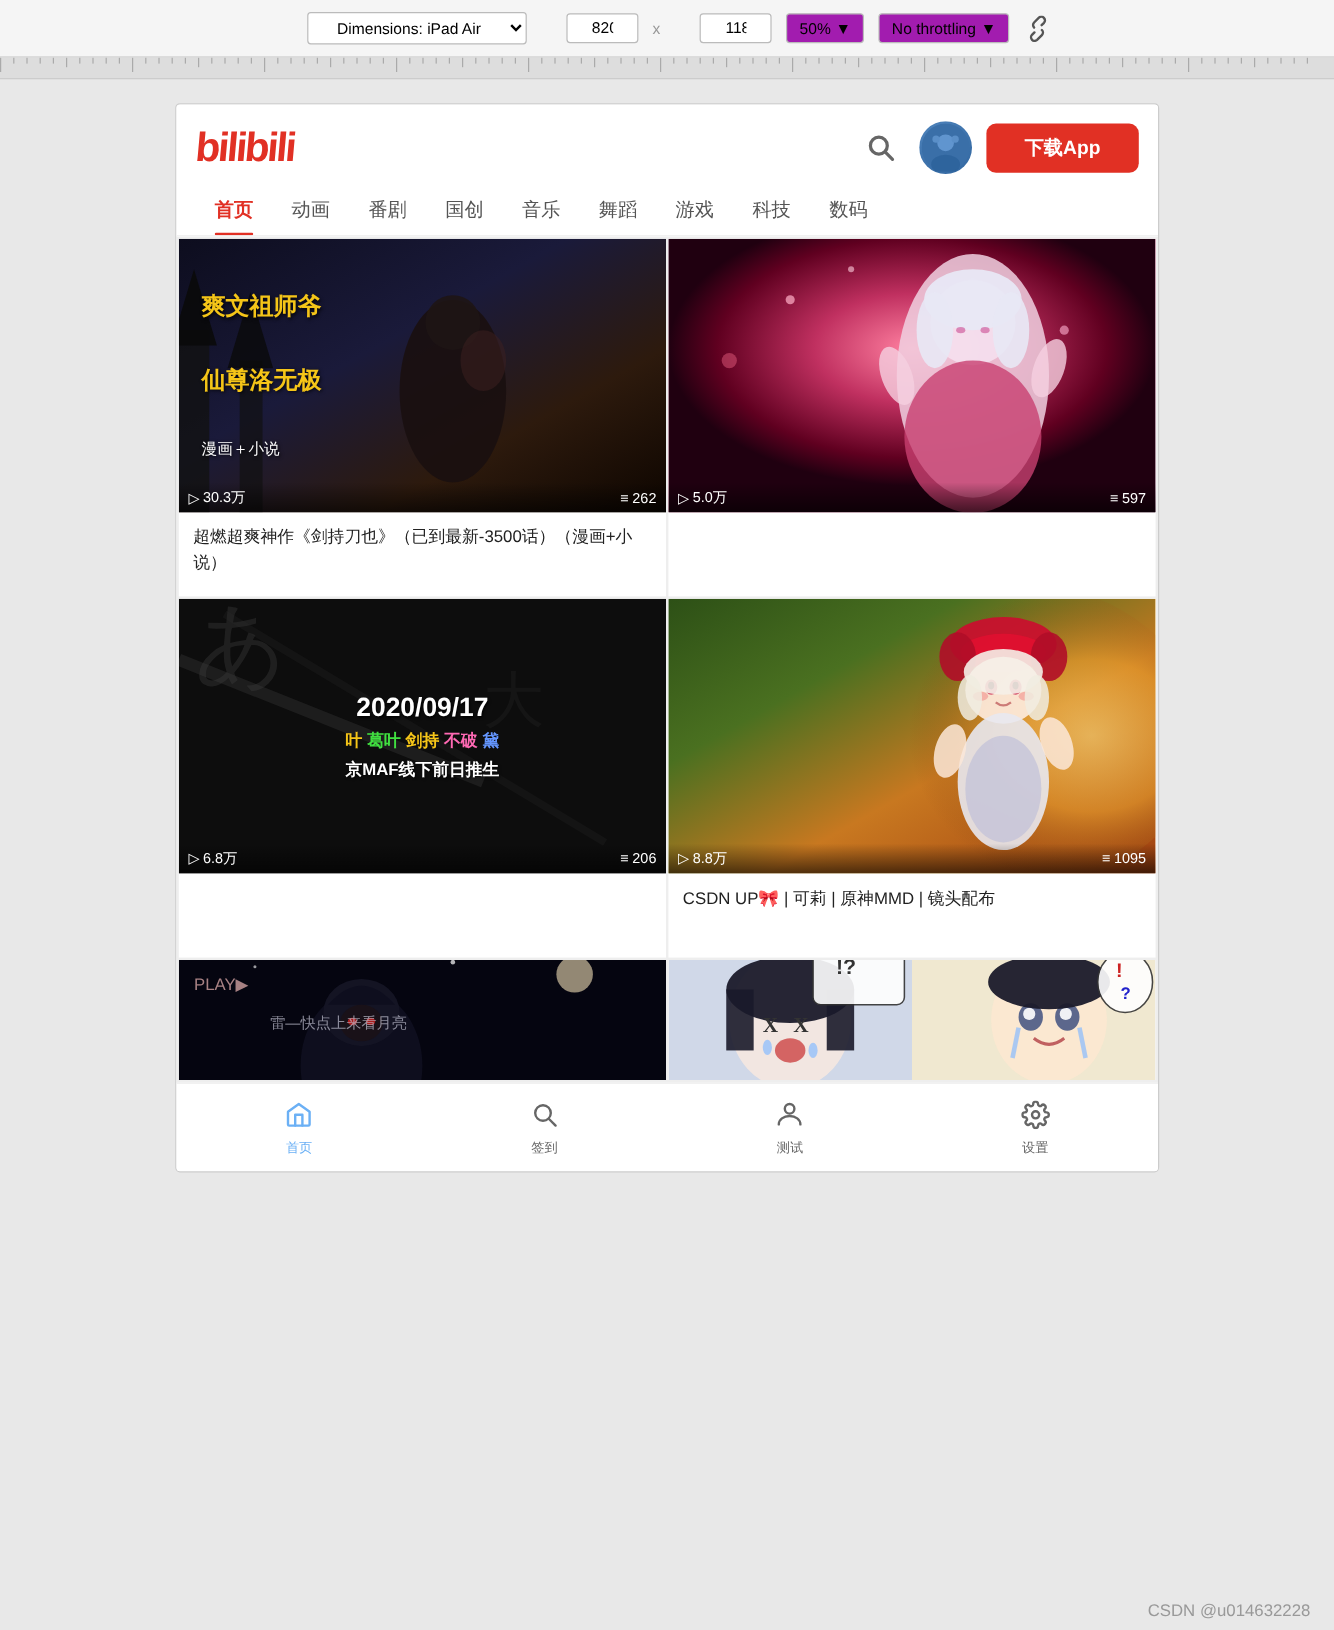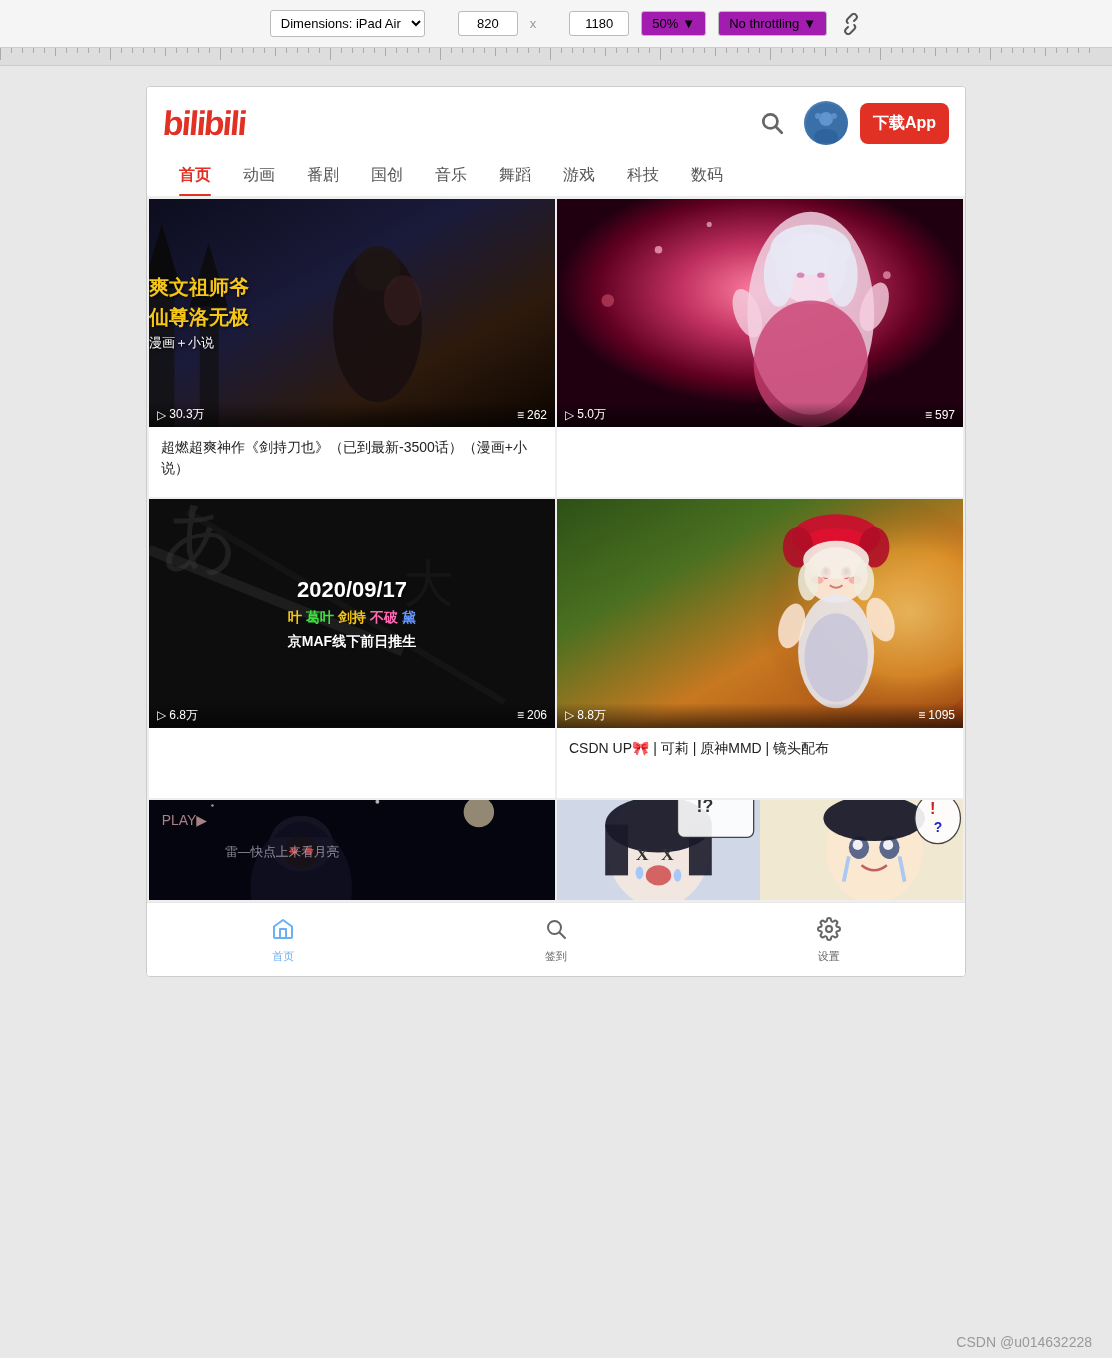--- a/index.html
+++ b/index.html
@@ -21,21 +21,21 @@
       align-items: center;
       justify-content: center;
       padding: 10px 20px;
       gap: 12px;
       font-size: 13px;
       color: #333;
     }
     .dev-toolbar select, .dev-toolbar input {
       border: 1px solid #bbb;
       border-radius: 3px;
-      padding: 4px 6px;
+      padding: 4px 20px;
       font-size: 13px;
       background: white;
       margin-left: 21px;
     }
     .dev-toolbar .dim-input {
       width: 60px;
       text-align: center;
     }
     .dev-toolbar .sep { color: #999; }
     .dev-toolbar .throttle-btn {
@@ -127,21 +127,21 @@
       justify-content: center;
       font-size: 10px;
       color: white;
       text-align: center;
     }
     .download-btn {
       background: #e13024;
       color: white;
       border: none;
       border-radius: 8px;
-      padding: 10px 13px;
+      padding: 10px 32px;
       font-size: 16px;
       font-weight: bold;
       cursor: pointer;
       white-space: nowrap;
     }
 
     
     .nav-tabs {
       display: flex;
       padding: 0 16px;
@@ -205,21 +205,22 @@
     .thumb-3 { background: linear-gradient(135deg, #0a0a0a 0%, #1a1a1a 30%, #2d2d2d 60%, #1a1a1a 100%); }
     .thumb-4 { background: linear-gradient(135deg, #2d5016 0%, #4a7a20 20%, #c8831a 50%, #e8a830 70%, #c05010 100%); }
 
     .thumb-text-overlay {
       position: absolute;
       top: 0; left: 0; right: 0; bottom: 0;
       display: flex;
       flex-direction: column;
       justify-content: center;
       align-items: flex-start;
-      padding: 0;
+      padding: 19px;
+      gap: 31px;
     }
     .thumb-title-yellow {
       color: #f5c518;
       font-size: 20px;
       font-weight: bold;
       text-shadow: 1px 1px 3px rgba(0,0,0,0.8);
       line-height: 1.3;
       margin-bottom: 4px;
     }
     .thumb-sub-white {
@@ -833,20 +834,29 @@
       <span class="nav-icon">
         <svg width="24" height="24" viewBox="0 0 24 24" fill="none" stroke="#666" stroke-width="2" stroke-linecap="round">
           <circle cx="10.5" cy="10.5" r="6.5"></circle>
           <line x1="15.5" y1="15.5" x2="21" y2="21"></line>
         </svg>
       </span>
       <span class="nav-label">签到</span>
     </div>
     <div class="bottom-nav-item">
       <span class="nav-icon">
+        <svg width="24" height="24" viewBox="0 0 24 24" fill="none" stroke="#666" stroke-width="2" stroke-linecap="round">
+          <circle cx="12" cy="7" r="4"></circle>
+          <path d="M3 20c0-4 4-7 9-7s9 3 9 7"></path>
+        </svg>
+      </span>
+      <span class="nav-label">测试</span>
+    </div>
+    <div class="bottom-nav-item">
+      <span class="nav-icon">
         <svg width="24" height="24" viewBox="0 0 24 24" fill="none" stroke="#666" stroke-width="2" stroke-linecap="round" stroke-linejoin="round">
           <circle cx="12" cy="12" r="3"></circle>
           <path d="M19.4 15a1.65 1.65 0 0 0 .33 1.82l.06.06a2 2 0 0 1-2.83 2.83l-.06-.06a1.65 1.65 0 0 0-1.82-.33 1.65 1.65 0 0 0-1 1.51V21a2 2 0 0 1-4 0v-.09A1.65 1.65 0 0 0 9 19.4a1.65 1.65 0 0 0-1.82.33l-.06.06a2 2 0 0 1-2.83-2.83l.06-.06A1.65 1.65 0 0 0 4.68 15a1.65 1.65 0 0 0-1.51-1H3a2 2 0 0 1 0-4h.09A1.65 1.65 0 0 0 4.6 9a1.65 1.65 0 0 0-.33-1.82l-.06-.06a2 2 0 0 1 2.83-2.83l.06.06A1.65 1.65 0 0 0 9 4.68a1.65 1.65 0 0 0 1-1.51V3a2 2 0 0 1 4 0v.09a1.65 1.65 0 0 0 1 1.51 1.65 1.65 0 0 0 1.82-.33l.06-.06a2 2 0 0 1 2.83 2.83l-.06.06A1.65 1.65 0 0 0 19.4 9a1.65 1.65 0 0 0 1.51 1H21a2 2 0 0 1 0 4h-.09a1.65 1.65 0 0 0-1.51 1z"></path>
         </svg>
       </span>
       <span class="nav-label">设置</span>
     </div>
   </div>
 
 </div>

